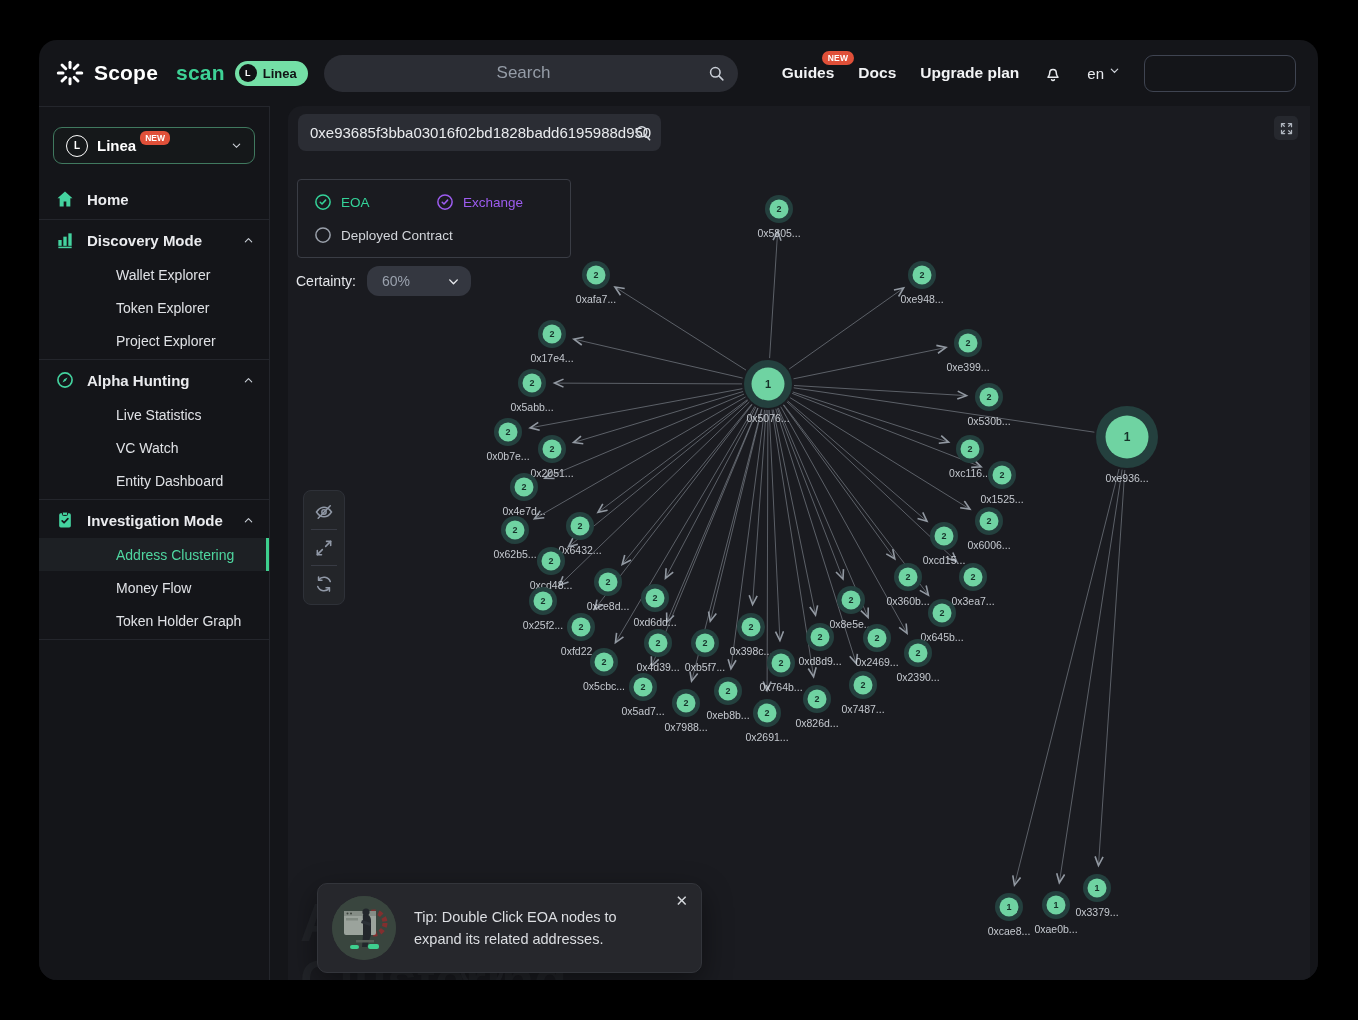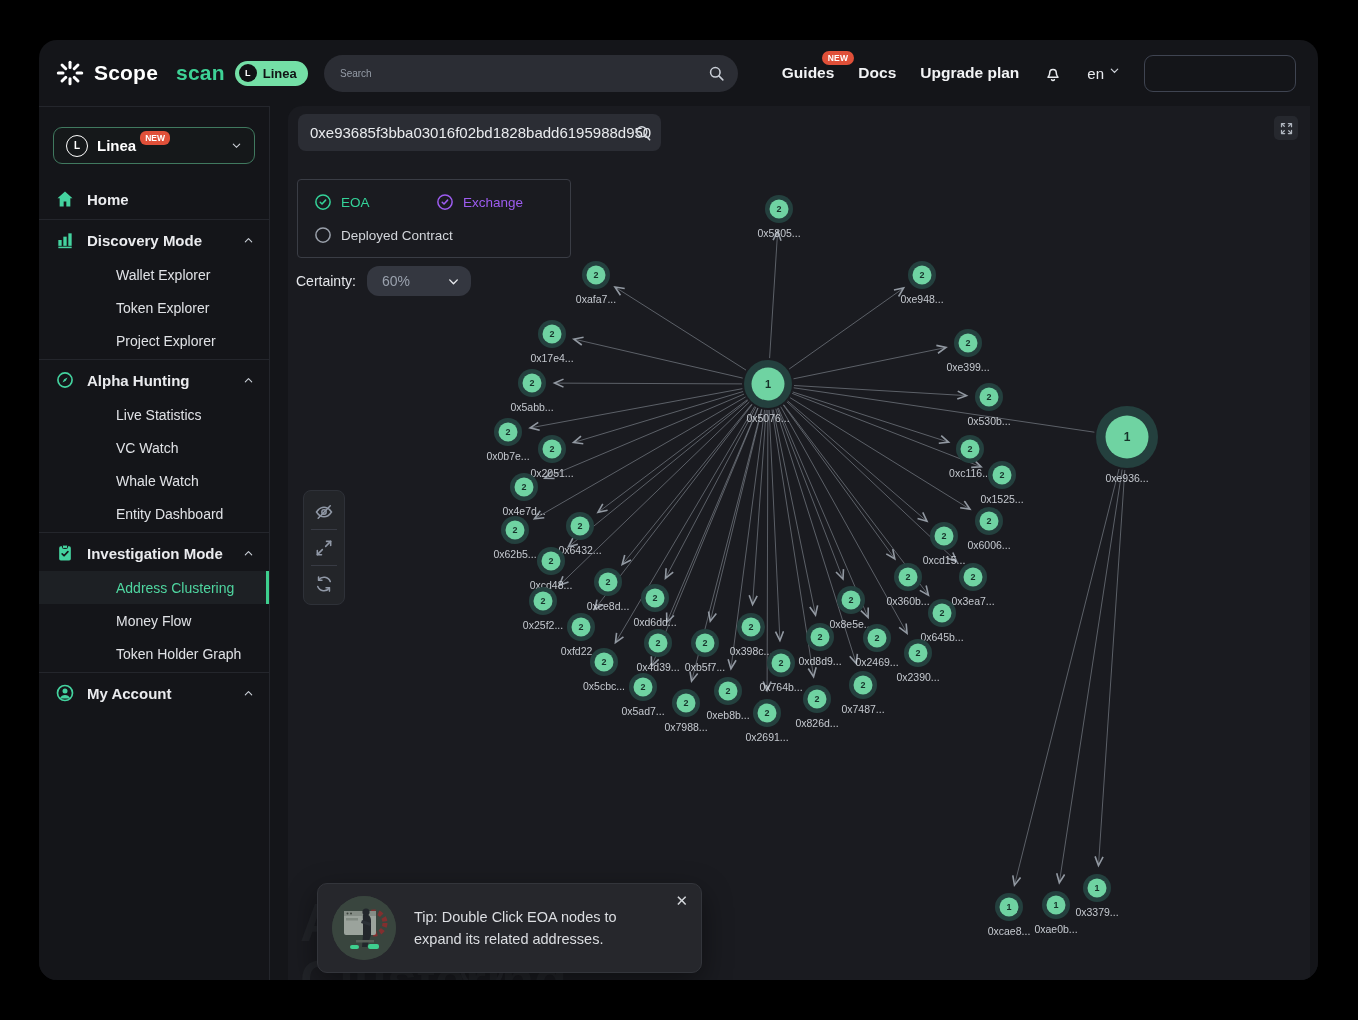--- a/index.html
+++ b/index.html
@@ -19,21 +19,21 @@
   .brand-name .p1 { color:#fff; }
   .brand-name .p2 { color:#3ed296;margin-left:18px; }
   .net-chip { margin-left:10px; background:#74dfa6; color:#101214; border-radius:13px;
               height:25px; display:flex; align-items:center; gap:6px; padding:0 11px 0 4px;
               font-size:13px; font-weight:700; }
   .net-chip .dot { width:18px; height:18px; border-radius:50%; background:#101214; color:#fff;
                    display:flex; align-items:center; justify-content:center; font-size:9px; font-weight:700; }
   .search { width:414px; height:37px; background:#2b2d34; border-radius:19px;
             display:flex; align-items:center; padding:0 12px 0 16px; }
   .search input { flex:1; background:transparent; border:none; outline:none;
-                  font-size:10px; color:#d3d7dd; font-family:inherit; }
+                  font-size:17px; color:#d3d7dd; font-family:inherit;text-align:center; }
   .search input::placeholder { color:#959ca7; }
   .search-ic { width:19px; height:19px; color:#c9ced6; flex:none; }
   .hnav { margin-left:auto; display:flex; align-items:center; gap:24px; }
   .nav-item { position:relative; font-size:15.5px; font-weight:700; color:#f2f3f5; cursor:pointer; white-space:nowrap; }
   .badge-new { position:absolute; top:-13px; right:-20px; background:#e05039; color:#fff;
                font-size:8.5px; font-weight:700; padding:2px 6px; border-radius:7px; letter-spacing:.3px; }
   .bell { width:20px; height:20px; color:#e8eaee; cursor:pointer; }
   .lang { display:flex; align-items:flex-start; gap:5px; font-size:15px; color:#e8eaee; cursor:pointer; }
   .chev-ic { width:11px; height:11px; color:#cfd3da; }
   .wallet-btn { width:152px; height:37px; border:1px solid #3f4451; background:transparent;
@@ -211,53 +211,39 @@
             </svg></span>
           <span class="lbl">Alpha Hunting</span>
           <span class="chev" style="margin-left:auto;display:flex;">
             <svg class="chev-ic" viewBox="0 0 24 24" width="12" height="12" fill="none" stroke="#cbd0d8" stroke-width="2.4" stroke-linecap="round" stroke-linejoin="round">
               <path d="M5 15l7-7 7 7"></path>
             </svg>
           </span>
         </div>
         <div class="ssub">Live Statistics</div>
         <div class="ssub">VC Watch</div>
-        <div class="ssub">Whale Watch</div>
         <div class="ssub">Entity Dashboard</div>
         <div class="sdiv"></div>
         <div class="srow">
           <span class="icn"><svg viewBox="0 0 24 24" width="20" height="20">
               <rect x="5" y="4" width="14" height="17" rx="2" fill="currentColor"></rect>
               <rect x="9" y="2.5" width="6" height="4" rx="1" fill="currentColor" stroke="#141519" stroke-width="1.2"></rect>
               <path d="M8.6 13l2.3 2.3 4.6-5" fill="none" stroke="#141519" stroke-width="2" stroke-linecap="round" stroke-linejoin="round"></path>
             </svg></span>
           <span class="lbl">Investigation Mode</span>
           <span class="chev" style="margin-left:auto;display:flex;">
             <svg class="chev-ic" viewBox="0 0 24 24" width="12" height="12" fill="none" stroke="#cbd0d8" stroke-width="2.4" stroke-linecap="round" stroke-linejoin="round">
               <path d="M5 15l7-7 7 7"></path>
             </svg>
           </span>
         </div>
         <div class="ssub active">Address Clustering</div>
         <div class="ssub">Money Flow</div>
         <div class="ssub">Token Holder Graph</div>
         <div class="sdiv"></div>
-        <div class="srow">
-          <span class="icn"><svg viewBox="0 0 24 24" width="20" height="20" fill="none" stroke="currentColor" stroke-width="2">
-              <circle cx="12" cy="12" r="9"></circle>
-              <circle cx="12" cy="9.5" r="3" fill="currentColor" stroke="none"></circle>
-              <path d="M5.8 18.5c1.2-2.6 3.5-4 6.2-4s5 1.4 6.2 4" fill="currentColor" stroke="none"></path>
-            </svg></span>
-          <span class="lbl">My Account</span>
-          <span class="chev" style="margin-left:auto;display:flex;">
-            <svg class="chev-ic" viewBox="0 0 24 24" width="12" height="12" fill="none" stroke="#cbd0d8" stroke-width="2.4" stroke-linecap="round" stroke-linejoin="round">
-              <path d="M5 15l7-7 7 7"></path>
-            </svg>
-          </span>
-        </div>
       </div>
   </div>
 
   <div class="content">
     <div class="panel">
 
       <svg id="graph-svg" viewBox="0 0 1022 874" preserveAspectRatio="none">
           <defs>
             <marker id="arrw" markerUnits="userSpaceOnUse" markerWidth="16" markerHeight="14" refX="9.5" refY="5" orient="auto">
               <path d="M1 1 L10 5 L1 9" fill="none" stroke="#9299a2" stroke-width="1.6" stroke-linejoin="miter"></path>

